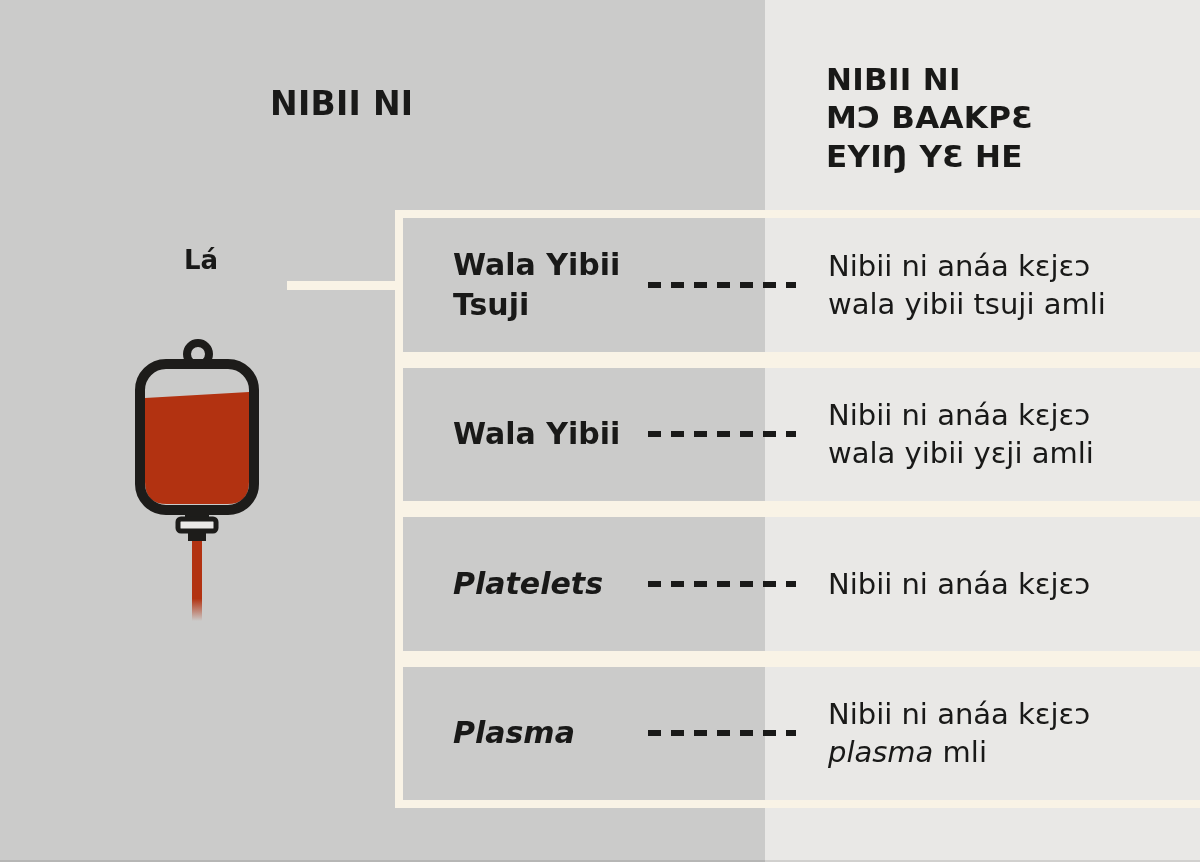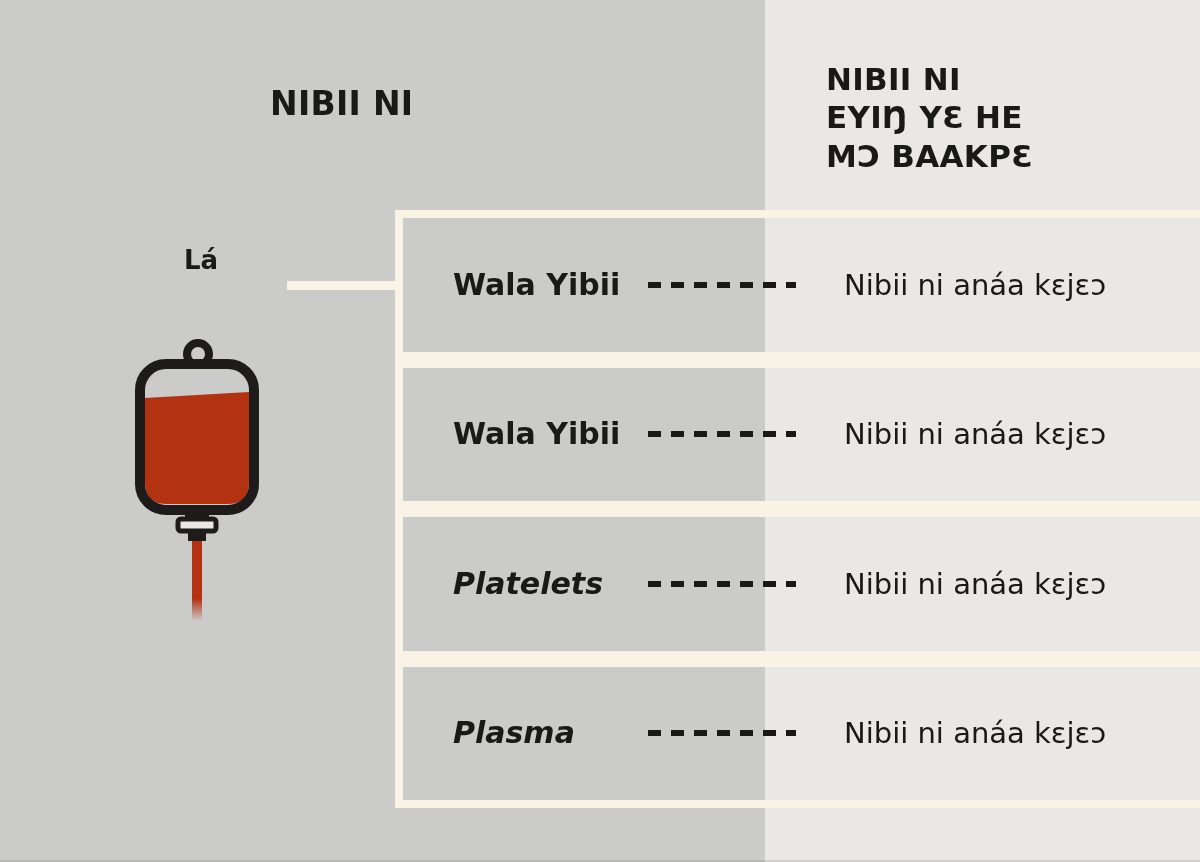--- a/index.html
+++ b/index.html
@@ -64,38 +64,38 @@
   .cell-label.italic { font-style: italic; }
   .cell-label .line { display: block; white-space: nowrap; }
   .dash {
     flex: 0 0 148px; height: 6px; align-self: center;
     background: repeating-linear-gradient(90deg, #191918 0 13px, transparent 13px 23px);
   }
   .cell-desc {
     flex: 1 1 auto; box-sizing: border-box; padding-left: 32px;
     font-size: 29px; line-height: 38px;
   }
-  .cell-desc .line { display: block; white-space: nowrap; margin-left: 16px; }
+  .cell-desc .line { display: block; white-space: nowrap; }
 </style>
 </head>
 <body>
 
 <div class="canvas">
 
   <div class="bg-left"></div>
   <div class="bg-right"></div>
 
   <div class="header-left">
     <span class="line">NIBII NI</span>
   </div>
 
   <div class="header-right">
     <span class="line">NIBII NI</span>
+    <span class="line">MƆ BAAKPƐ</span>
     <span class="line">EYIŊ YƐ HE</span>
-    <span class="line">MƆ BAAKPƐ</span>
   </div>
 
   <div class="source-label">Lá</div>
 
   <div class="connector"></div>
 
   <svg class="blood-bag" width="150" height="300" viewBox="0 0 150 300" aria-hidden="true">
     <defs>
       <linearGradient id="tubeFade" x1="0" y1="0" x2="0" y2="1">
         <stop offset="0" stop-color="#b23211"></stop>
@@ -114,49 +114,53 @@
     <rect x="50" y="183" width="38" height="12" rx="3" fill="#e9e8e6" stroke="#1d1c1a" stroke-width="5"></rect>
     <rect x="60" y="196" width="18" height="9" fill="#1d1c1a"></rect>
 
     <rect x="64" y="205" width="10" height="80" fill="url(#tubeFade)"></rect>
   </svg>
 
   <div class="table">
       <div class="row">
         <div class="cell-label">
           <span class="line">Wala Yibii</span>
+          <span class="line">Tsuji</span>
         </div>
         <div class="dash"></div>
         <div class="cell-desc">
           <span class="line"><span>Nibii ni anáa kɛjɛɔ</span></span>
+          <span class="line"><span>wala yibii tsuji amli</span></span>
         </div>
       </div>
       <div class="row">
         <div class="cell-label">
           <span class="line">Wala Yibii</span>
         </div>
         <div class="dash"></div>
         <div class="cell-desc">
           <span class="line"><span>Nibii ni anáa kɛjɛɔ</span></span>
+          <span class="line"><span>wala yibii yɛji amli</span></span>
         </div>
       </div>
       <div class="row">
         <div class="cell-label italic">
           <span class="line">Platelets</span>
         </div>
         <div class="dash"></div>
         <div class="cell-desc">
           <span class="line"><span>Nibii ni anáa kɛjɛɔ</span></span>
         </div>
       </div>
       <div class="row">
         <div class="cell-label italic">
           <span class="line">Plasma</span>
         </div>
         <div class="dash"></div>
         <div class="cell-desc">
           <span class="line"><span>Nibii ni anáa kɛjɛɔ</span></span>
+          <span class="line"><i>plasma</i><span> mli</span></span>
         </div>
       </div>
     </div>
 
   <div class="bottom-shade"></div>
 </div>
 
 </body></html>

